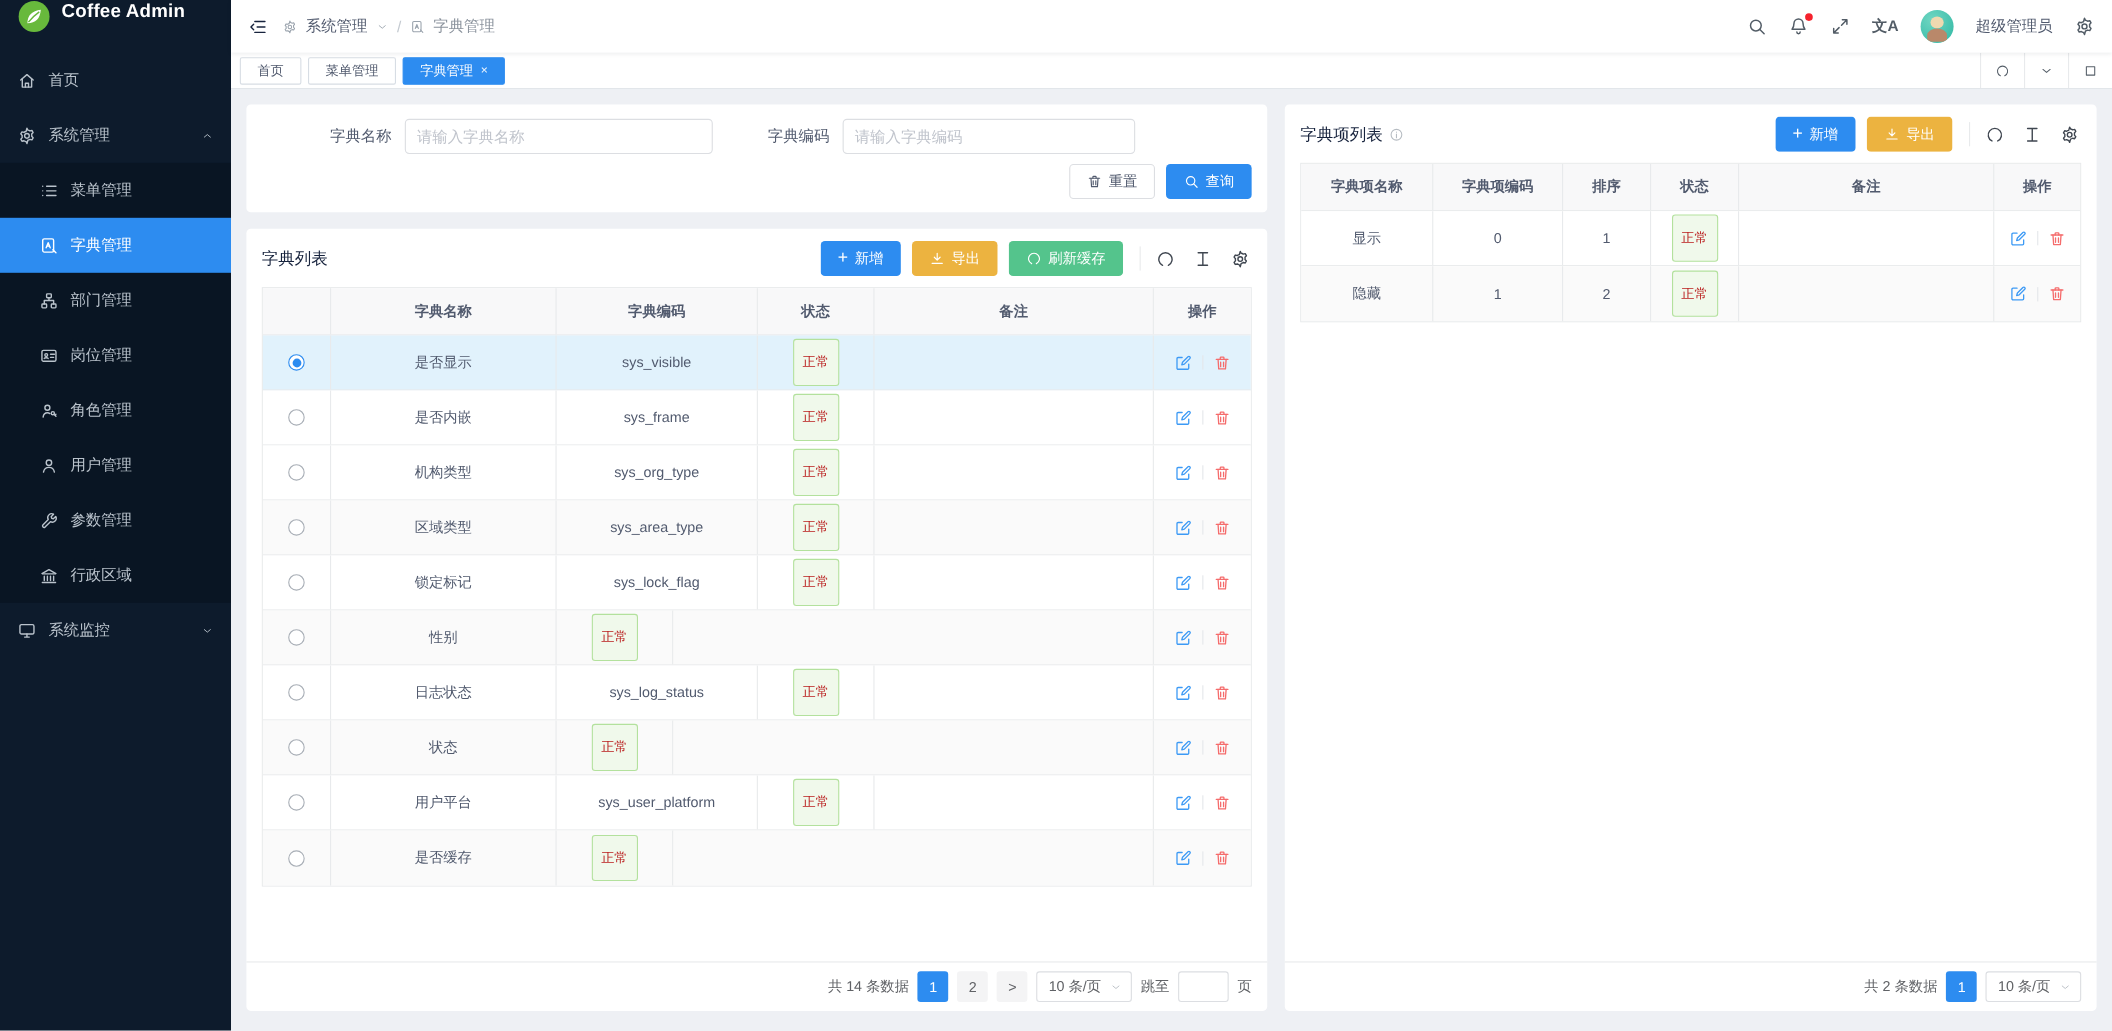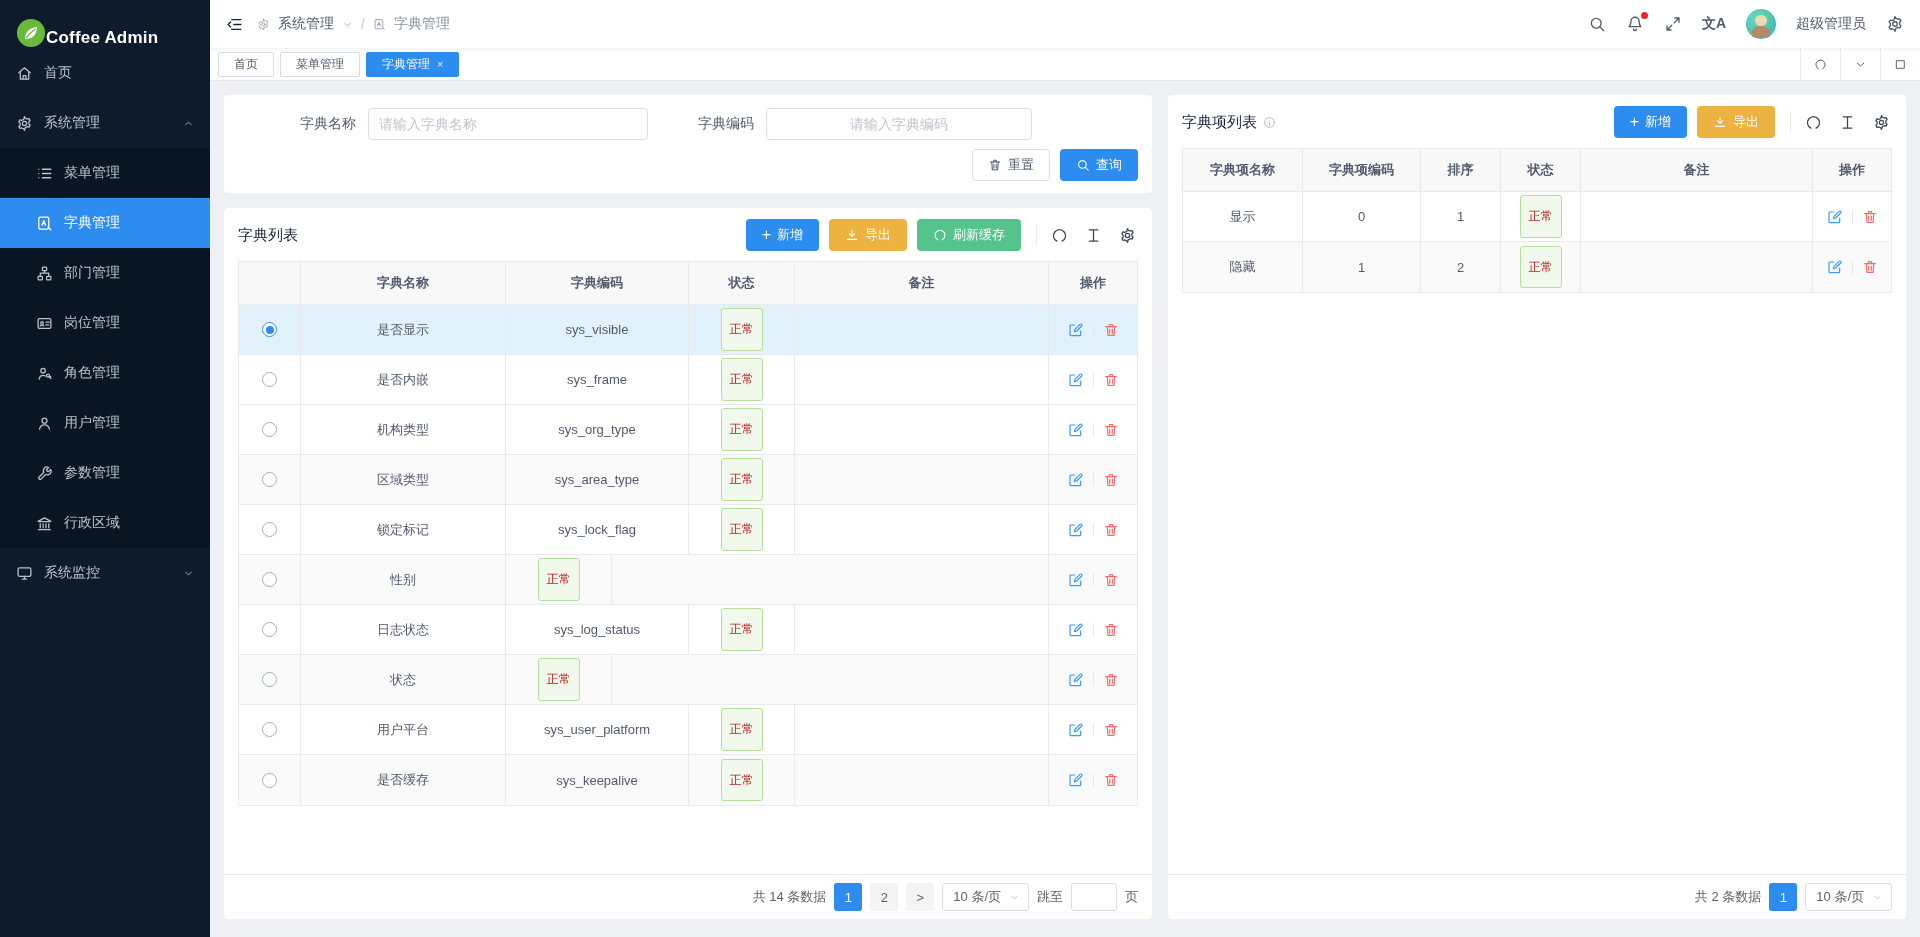--- a/index.html
+++ b/index.html
@@ -7,21 +7,21 @@
     font-family:"Liberation Sans","DejaVu Sans",sans-serif; font-size:14px; color:#515a6e; background:#eef0f4; }
   .layout { display:flex; width:100%; height:100%; }
 
   
   .ic { width:17px; height:17px; fill:none; stroke:currentColor; stroke-width:1.8; stroke-linecap:round; stroke-linejoin:round; flex-shrink:0; }
   .ic-s { width:13px; height:13px; }
   .ic-xs { width:11px; height:11px; }
 
   
   .sidebar { width:210px; flex-shrink:0; background:#0d1b2c; color:#bac3cc; display:flex; flex-direction:column; }
-  .logo { height:48px; display:flex; align-items:flex-end; padding-left:16px; }
+  .logo { height:48px; display:flex; align-items:flex-start; gap:10px; padding-left:16px; }
   .logo-mark { width:30px; height:30px; }
   .logo-title { color:#ffffff; font-weight:bold; font-size:17px; letter-spacing:.2px; }
   .menu { flex:1; overflow:hidden; }
   .menu-item { height:50px; display:flex; align-items:center; gap:11px; padding:0 16px; font-size:14px; cursor:pointer; }
   .menu-item .caret { margin-left:auto; }
   .submenu { background:#091523; }
   .submenu .menu-item { padding-left:36px; }
   .menu-item.active { background:#2d8cf0; color:#fff; }
 
   
@@ -61,21 +61,21 @@
 
   
   .search-card { padding:13px 14px 12px 14px; }
   .form-row { display:flex; align-items:center; }
   .form-item { display:flex; align-items:center; }
   .form-label { width:130px; text-align:right; padding-right:12px; color:#515a6e; flex-shrink:0; }
   .form-label.narrow { width:118px; }
   .txt-input { height:32px; border:1px solid #dcdee2; border-radius:4px; padding:0 10px; font-size:14px; color:#515a6e; outline:none; }
   .txt-input::placeholder { color:#c0c4cc; }
   .in-1 { width:280px; }
-  .in-2 { width:266px;text-align:center; }
+  .in-2 { width:266px; }
   .btn-row { display:flex; justify-content:flex-end; gap:10px; margin-top:9px; }
 
   .btn { height:32px; display:inline-flex; align-items:center; gap:6px; padding:0 15px; font-size:13px;
     border:1px solid transparent; border-radius:4px; background:#fff; cursor:pointer; font-family:inherit; }
   .btn .ic { width:14px; height:14px; }
   .btn-default { border-color:#dcdee2; color:#515a6e; }
   .btn-primary { background:#2d8cf0; color:#fff; }
   .btn-warning { background:#ecb340; color:#fff; }
   .btn-success { background:#54c48c; color:#fff; }
   .btn-plus { font-size:16px; line-height:1; font-weight:400; }
@@ -709,21 +709,20 @@
                       </svg>
                     </span>
                 </div>
               </div>
 
               <div class="tr striped">
                 <div class="td lc0">
                     <span class="radio"></span>
                   </div>
                 <div class="td lc1">是否缓存</div>
-                <div class="td lc2">sys_keepalive</div>
                 <div class="td lc3">
                     <span class="badge">正常</span>
                   </div>
                 <div class="td lc4"></div>
                 <div class="td lc5 ops">
                   <span class="op op-edit">
                       <svg class="ic">
                         <use href="#i-edit"></use>
                       </svg>
                     </span>

